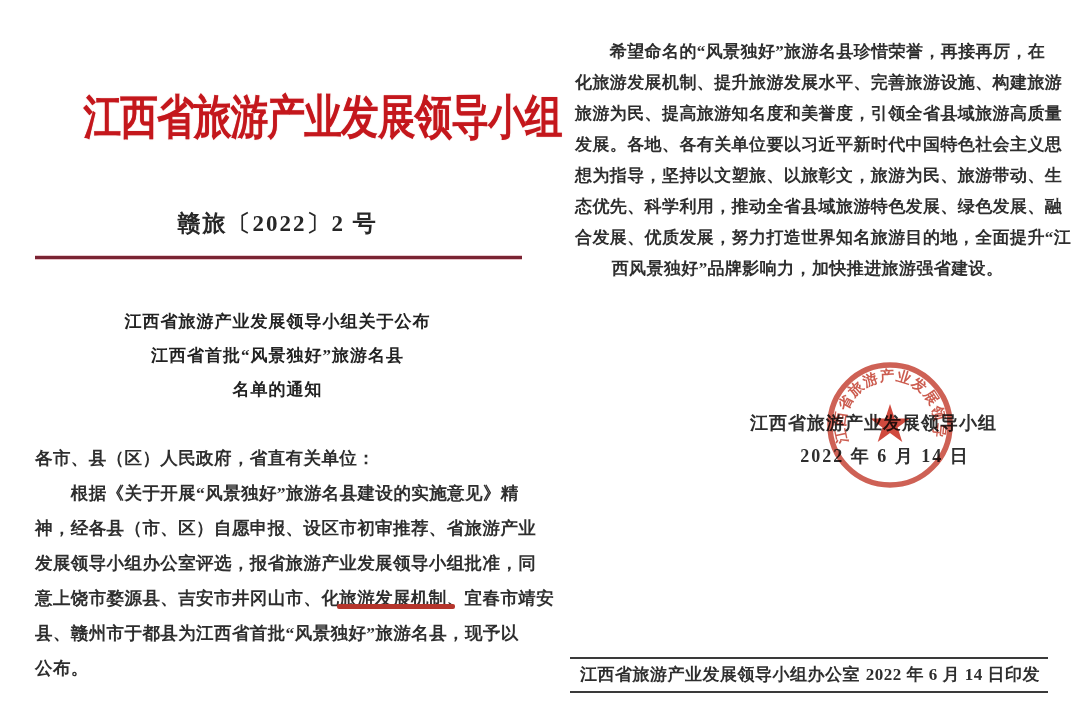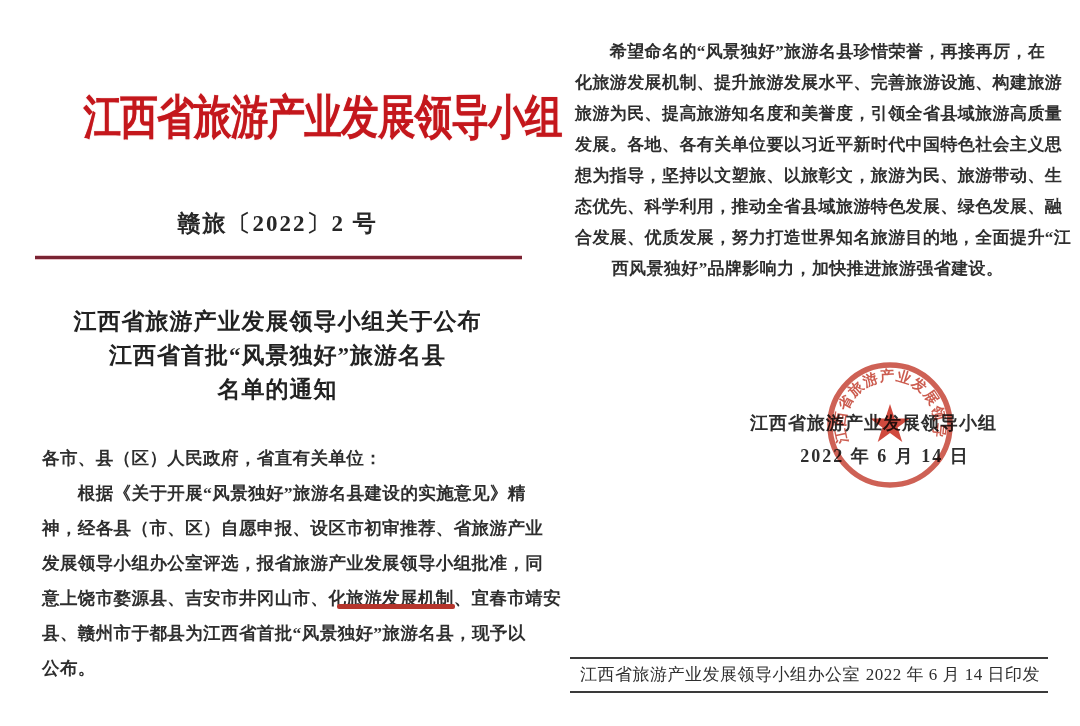--- a/index.html
+++ b/index.html
@@ -31,25 +31,25 @@
     text-align: center; font-size: 23px; font-weight: 600;
     letter-spacing: 2px; color: #272727;
   }
   .red-rule {
     position: absolute; top: 256px; left: 0; width: 487px; height: 3px;
     background: #7a2433;
     box-shadow: 0 1px 0 rgba(214,150,160,.6), 0 -1px 0 rgba(214,150,160,.5);
   }
   .doc-title {
     position: absolute; top: 305px; left: 0; width: 485px;
-    text-align: center; font-size: 23px; font-weight: bold;
+    text-align: center; font-size: 17px; font-weight: bold;
     line-height: 34px; color: #222; letter-spacing: 1px;
   }
   .body-block { position: absolute; left: 0; }
-  .body-left  { top: 441px; width: 485px; font-size: 17.5px; line-height: 35px; margin-left: 7px; }
+  .body-left  { top: 441px; width: 485px; font-size: 17.5px; line-height: 35px; }
   .body-right { top: 36px;  width: 465px; font-size: 17px;   line-height: 31px; text-align: center; }
   .body-line {
     white-space: nowrap; font-weight: 600; color: #2e2e2e;
     letter-spacing: 0.4px;
   }
   .red-underline {
     position: absolute; left: 302px; top: 604px; width: 118px; height: 5px;
     background: #b5352c; border-radius: 2px;
   }
 
@@ -71,21 +71,21 @@
   }
   .footer {
     position: absolute; left: -5px; top: 657px; width: 478px;
   }
   .footer-rule { height: 2px; background: #3a3a3a; }
   .footer-row {
     display: flex; justify-content: space-between; align-items: center;
     padding: 4px 8px 5px 10px;
   }
   .footer-text {
-    font-size: 17px; font-weight: 400; color: #2e2e2e;
+    font-size: 17px; font-weight: 700; color: #2e2e2e;
     letter-spacing: 0.5px; white-space: nowrap;
   }
 </style>
 </head>
 <body>
 
 <div class="canvas">
 
   <div class="page page-left">
 

